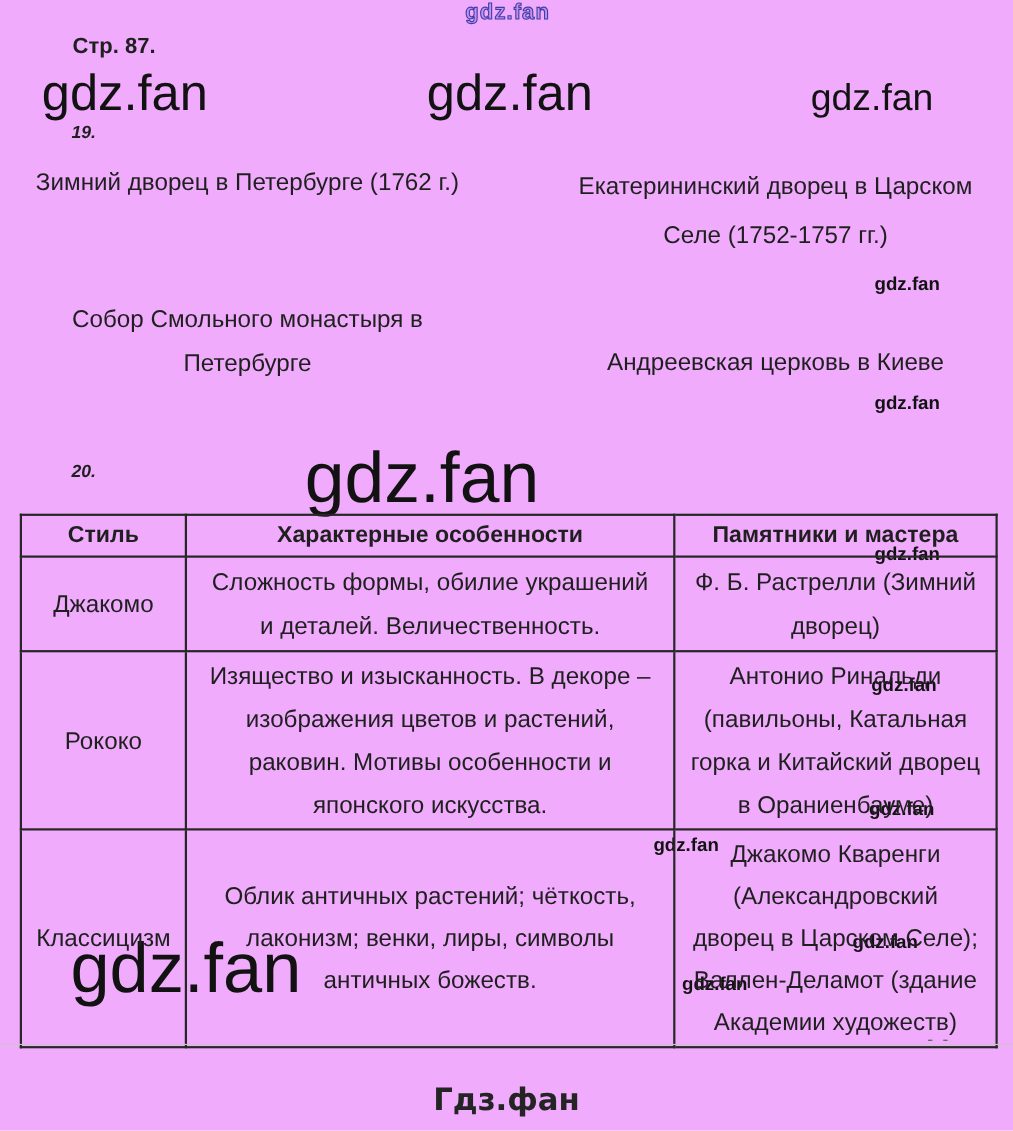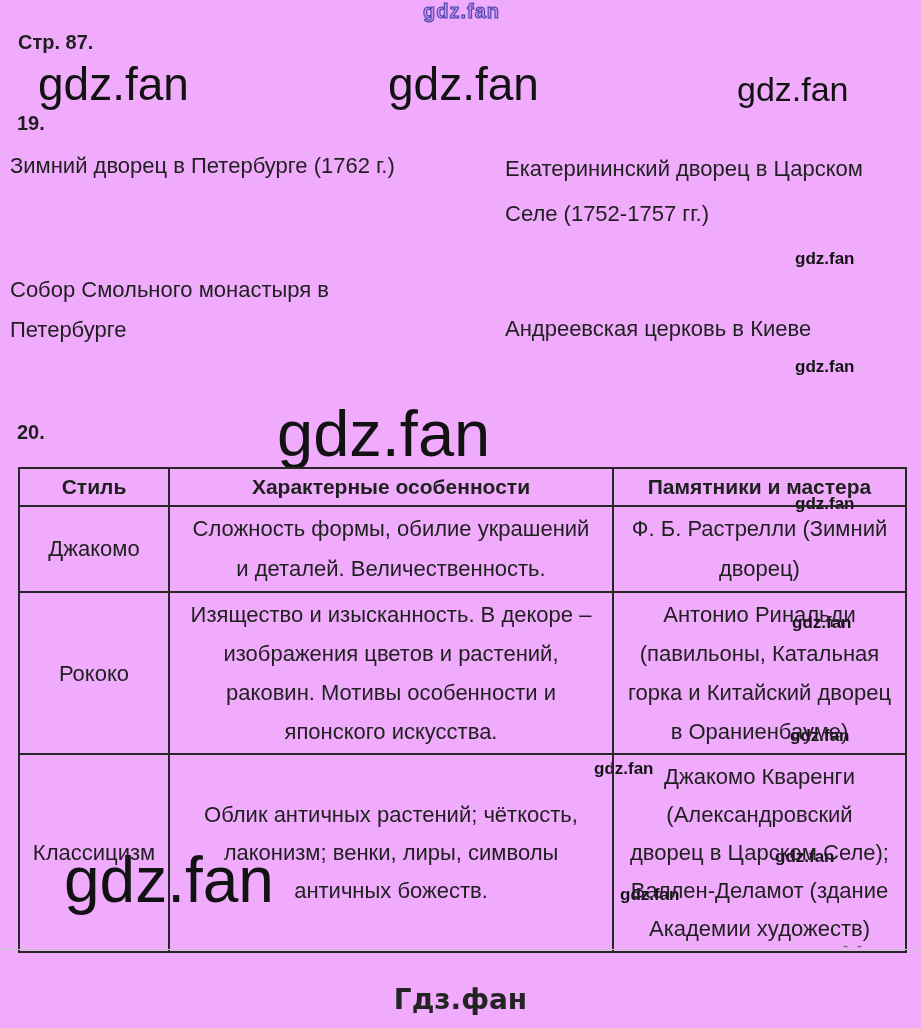--- a/index.html
+++ b/index.html
@@ -5,45 +5,45 @@
   html, body { margin: 0; padding: 0; background: #ffffff; }
   .page {
     position: relative;
     width: 921px;
     height: 1028px;
     background: #f0abfc;
     font-family: "Liberation Sans", "DejaVu Sans", sans-serif;
     color: #1f1f1f;
     overflow: hidden;
   }
-  .abs { position: absolute; }
+  .abs { position: absolute; margin-left: 48px; }
   .wm {
     position: absolute;
     color: #121212;
     white-space: nowrap;
     line-height: 1.05;
   }
   .wm-outline {
     font-size: 20px;
     font-weight: 600;
     color: rgba(62, 62, 170, 0.25);
     -webkit-text-stroke: 1px #3e3eaa;
     letter-spacing: 1px;
   }
   .wm-huge-1 { font-size: 46px; font-weight: 400; }
   .wm-huge-2 { font-size: 46px; font-weight: 400; }
   .wm-huge-3 { font-size: 34px; font-weight: 400; }
   .wm-big    { font-size: 65px; font-weight: 400; }
   .wm-small  { font-size: 17px; font-weight: 700; }
   .page-label { font-size: 20px; font-weight: 700; }
-  .q-number   { font-size: 20px; font-weight: 700; }
+  .q-number   { font-size: 16px; font-weight: 700; font-style: italic; }
   .q19-item {
     position: absolute;
     font-size: 22px;
-    text-align: left;
+    text-align: center;
     white-space: pre-line;
   }
   .lh40 { line-height: 40px; }
   .lh45 { line-height: 45px; }
   .tbl-wrap { position: absolute; left: 18px; top: 467px; }
   table.styles {
     border-collapse: collapse;
     table-layout: fixed;
     width: 887px;
     background: transparent;

